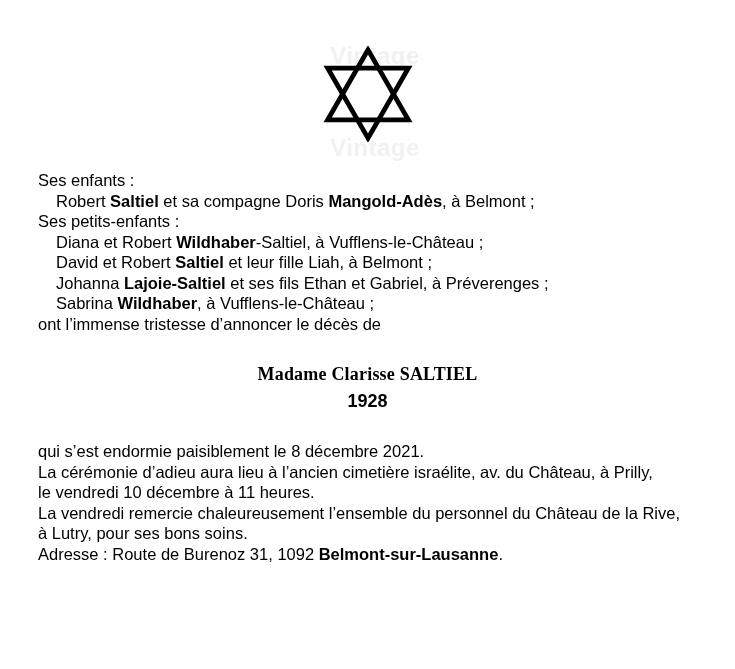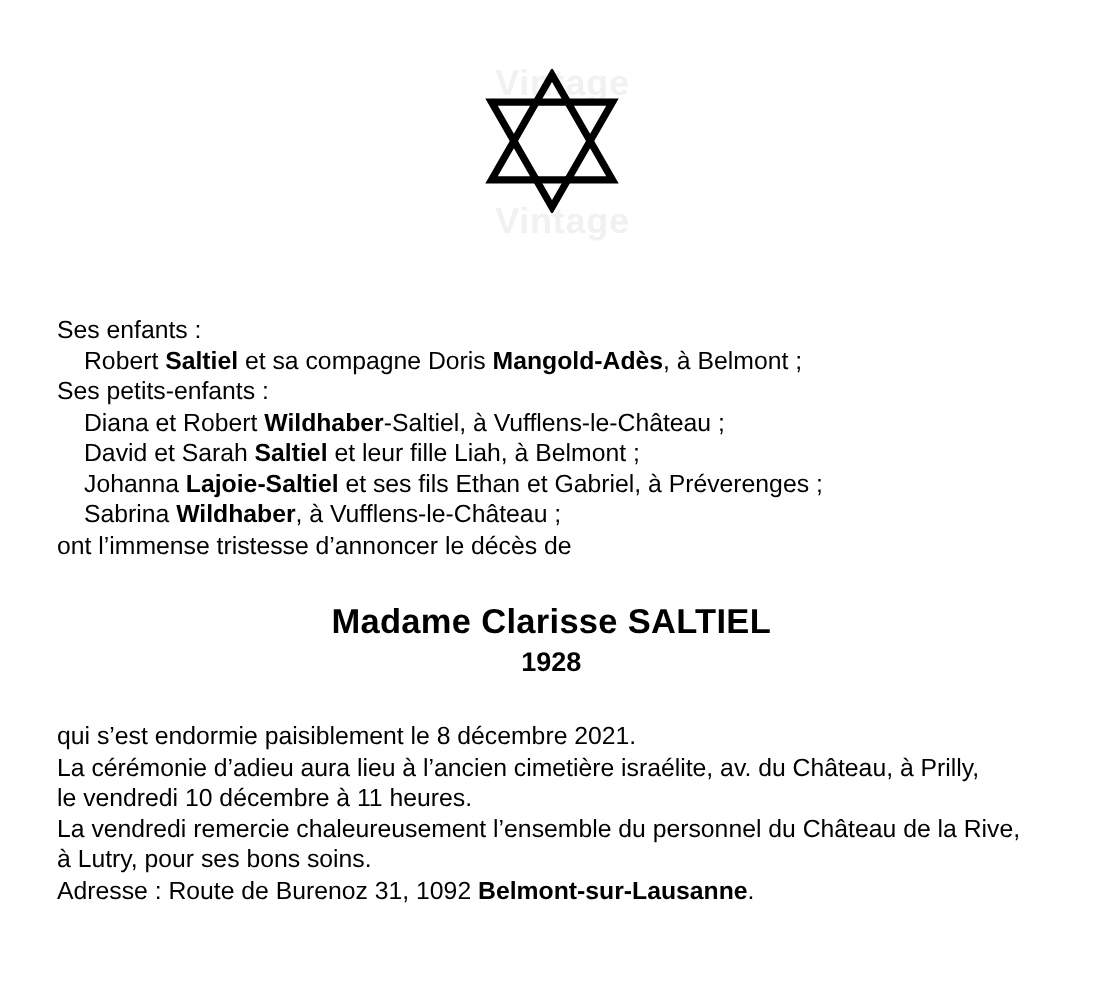--- a/index.html
+++ b/index.html
@@ -60,38 +60,39 @@
 
   .body-text {
     position: relative;
     z-index: 1;
     padding: 0 38px;
     font-size: 16.5px;
     line-height: 20.5px;
   }
 
   .block-family {
-    margin-top: 88px;
+    margin-top: 48px;
   }
   .line {
     white-space: nowrap;
   }
   .indent {
     padding-left: 18px;
   }
   b { font-weight: bold; text-align: center; }
 
   .deceased {
     text-align: center;
     margin-top: 30px;
   }
   .deceased-name {
-    font-size: 23px;
+    font-size: 18px;
     font-weight: bold;
     letter-spacing: 0.2px;
+    font-family: Liberation Serif, serif;
   }
   .deceased-year {
     font-size: 18px;
     font-weight: bold;
     margin-top: 6px;
   }
 
   .block-closing {
     margin-top: 30px;
   }
@@ -117,21 +118,21 @@
 
     <div class="block-family">
       <div class="line">Ses enfants :</div>
 
       <div class="line indent"><span>Robert </span><b>Saltiel</b><span> et sa compagne Doris </span><b>Mangold-Adès</b><span>, à Belmont ;</span></div>
 
       <div class="line">Ses petits-enfants :</div>
 
       <div class="line indent"><span>Diana et Robert </span><b>Wildhaber</b><span>-Saltiel</span><b></b><span>, à Vufflens-le-Château ;</span></div>
 
-      <div class="line indent"><span>David et Sarah </span><b>Saltiel</b><span> et leur fille Liah, à Belmont ;</span></div>
+      <div class="line indent"><span>David et Robert </span><b>Saltiel</b><span> et leur fille Liah, à Belmont ;</span></div>
 
       <div class="line indent"><span>Johanna </span><b>Lajoie-Saltiel</b><span> et ses fils Ethan et Gabriel, à Préverenges ;</span></div>
 
       <div class="line indent"><span>Sabrina </span><b>Wildhaber</b><span>, à Vufflens-le-Château ;</span></div>
 
       <div class="line">ont l’immense tristesse d’annoncer le décès de</div>
     </div>
 
     <div class="deceased">
       <div class="deceased-name">Madame Clarisse SALTIEL</div>

